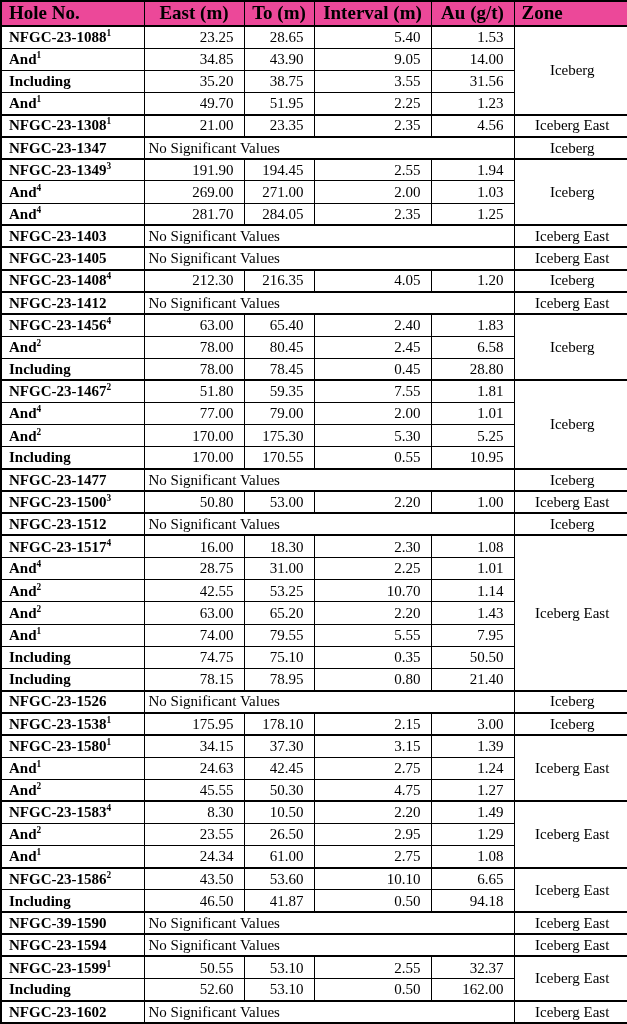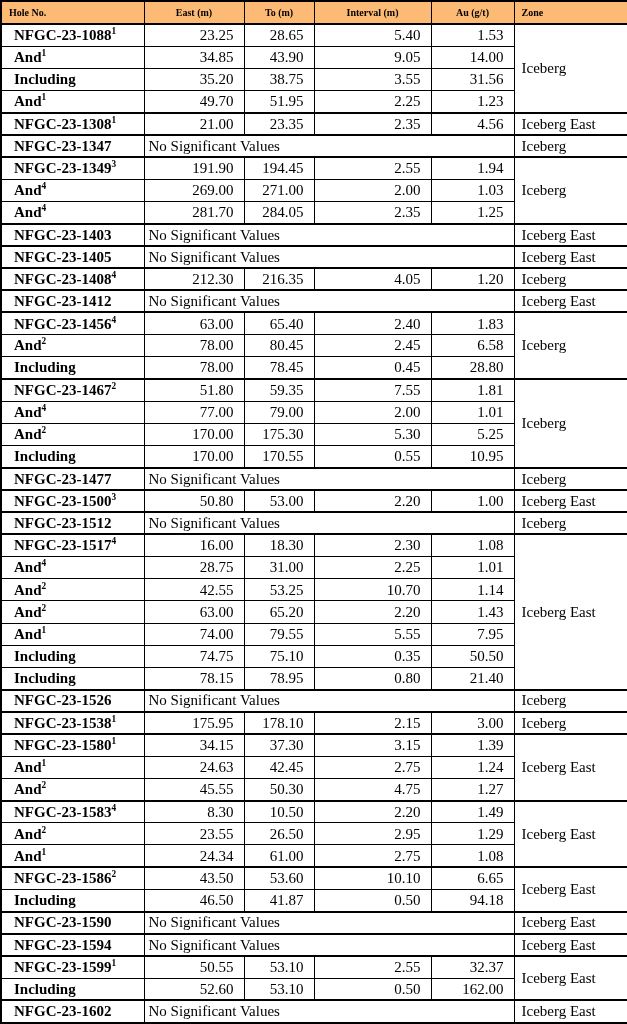--- a/index.html
+++ b/index.html
@@ -31,42 +31,42 @@
     line-height: 1.1;
     padding: 1px 4px;
     overflow: hidden;
     white-space: nowrap;
     vertical-align: middle;
   }
   thead tr { height: 23px; }
   tbody tr { height: 22px; }
 
   thead th {
-    background: #fdba74;
+    background: #ec4899;
     font-weight: bold;
-    font-size: 10px;
+    font-size: 19px;
     text-align: center;
     border-bottom: 2px solid #000;
   }
   thead th.h-left { text-align: left; padding-left: 7px; }
 
   td.hole {
     font-weight: bold;
     text-align: left;
-    padding-left: 12px;
+    padding-left: 7px;
   }
   td.num {
     text-align: right;
     padding-right: 10px;
   }
   td.nsv {
     text-align: left;
   }
   td.zone {
-    text-align: left;
+    text-align: center;
     padding-left: 7px;
   }
   tr.group-start td { border-top: 2px solid #000; }
 
   sup {
     font-size: 0.62em;
     vertical-align: super;
     line-height: 0;
     font-weight: bold;
   }
@@ -366,21 +366,21 @@
         <td class="zone" rowspan="2">Iceberg East</td>
       </tr>
       <tr>
         <td class="hole">Including</td>
         <td class="num">46.50</td>
         <td class="num">41.87</td>
         <td class="num">0.50</td>
         <td class="num">94.18</td>
       </tr>
       <tr class="group-start">
-        <td class="hole">NFGC-23-1590</td>
+        <td class="hole">NFGC-39-1590</td>
         <td class="nsv" colspan="4">No Significant Values</td>
         <td class="zone" rowspan="1">Iceberg East</td>
       </tr>
       <tr class="group-start">
         <td class="hole">NFGC-23-1594</td>
         <td class="nsv" colspan="4">No Significant Values</td>
         <td class="zone" rowspan="1">Iceberg East</td>
       </tr>
       <tr class="group-start">
         <td class="hole">NFGC-23-1599<sup>1</sup></td>

